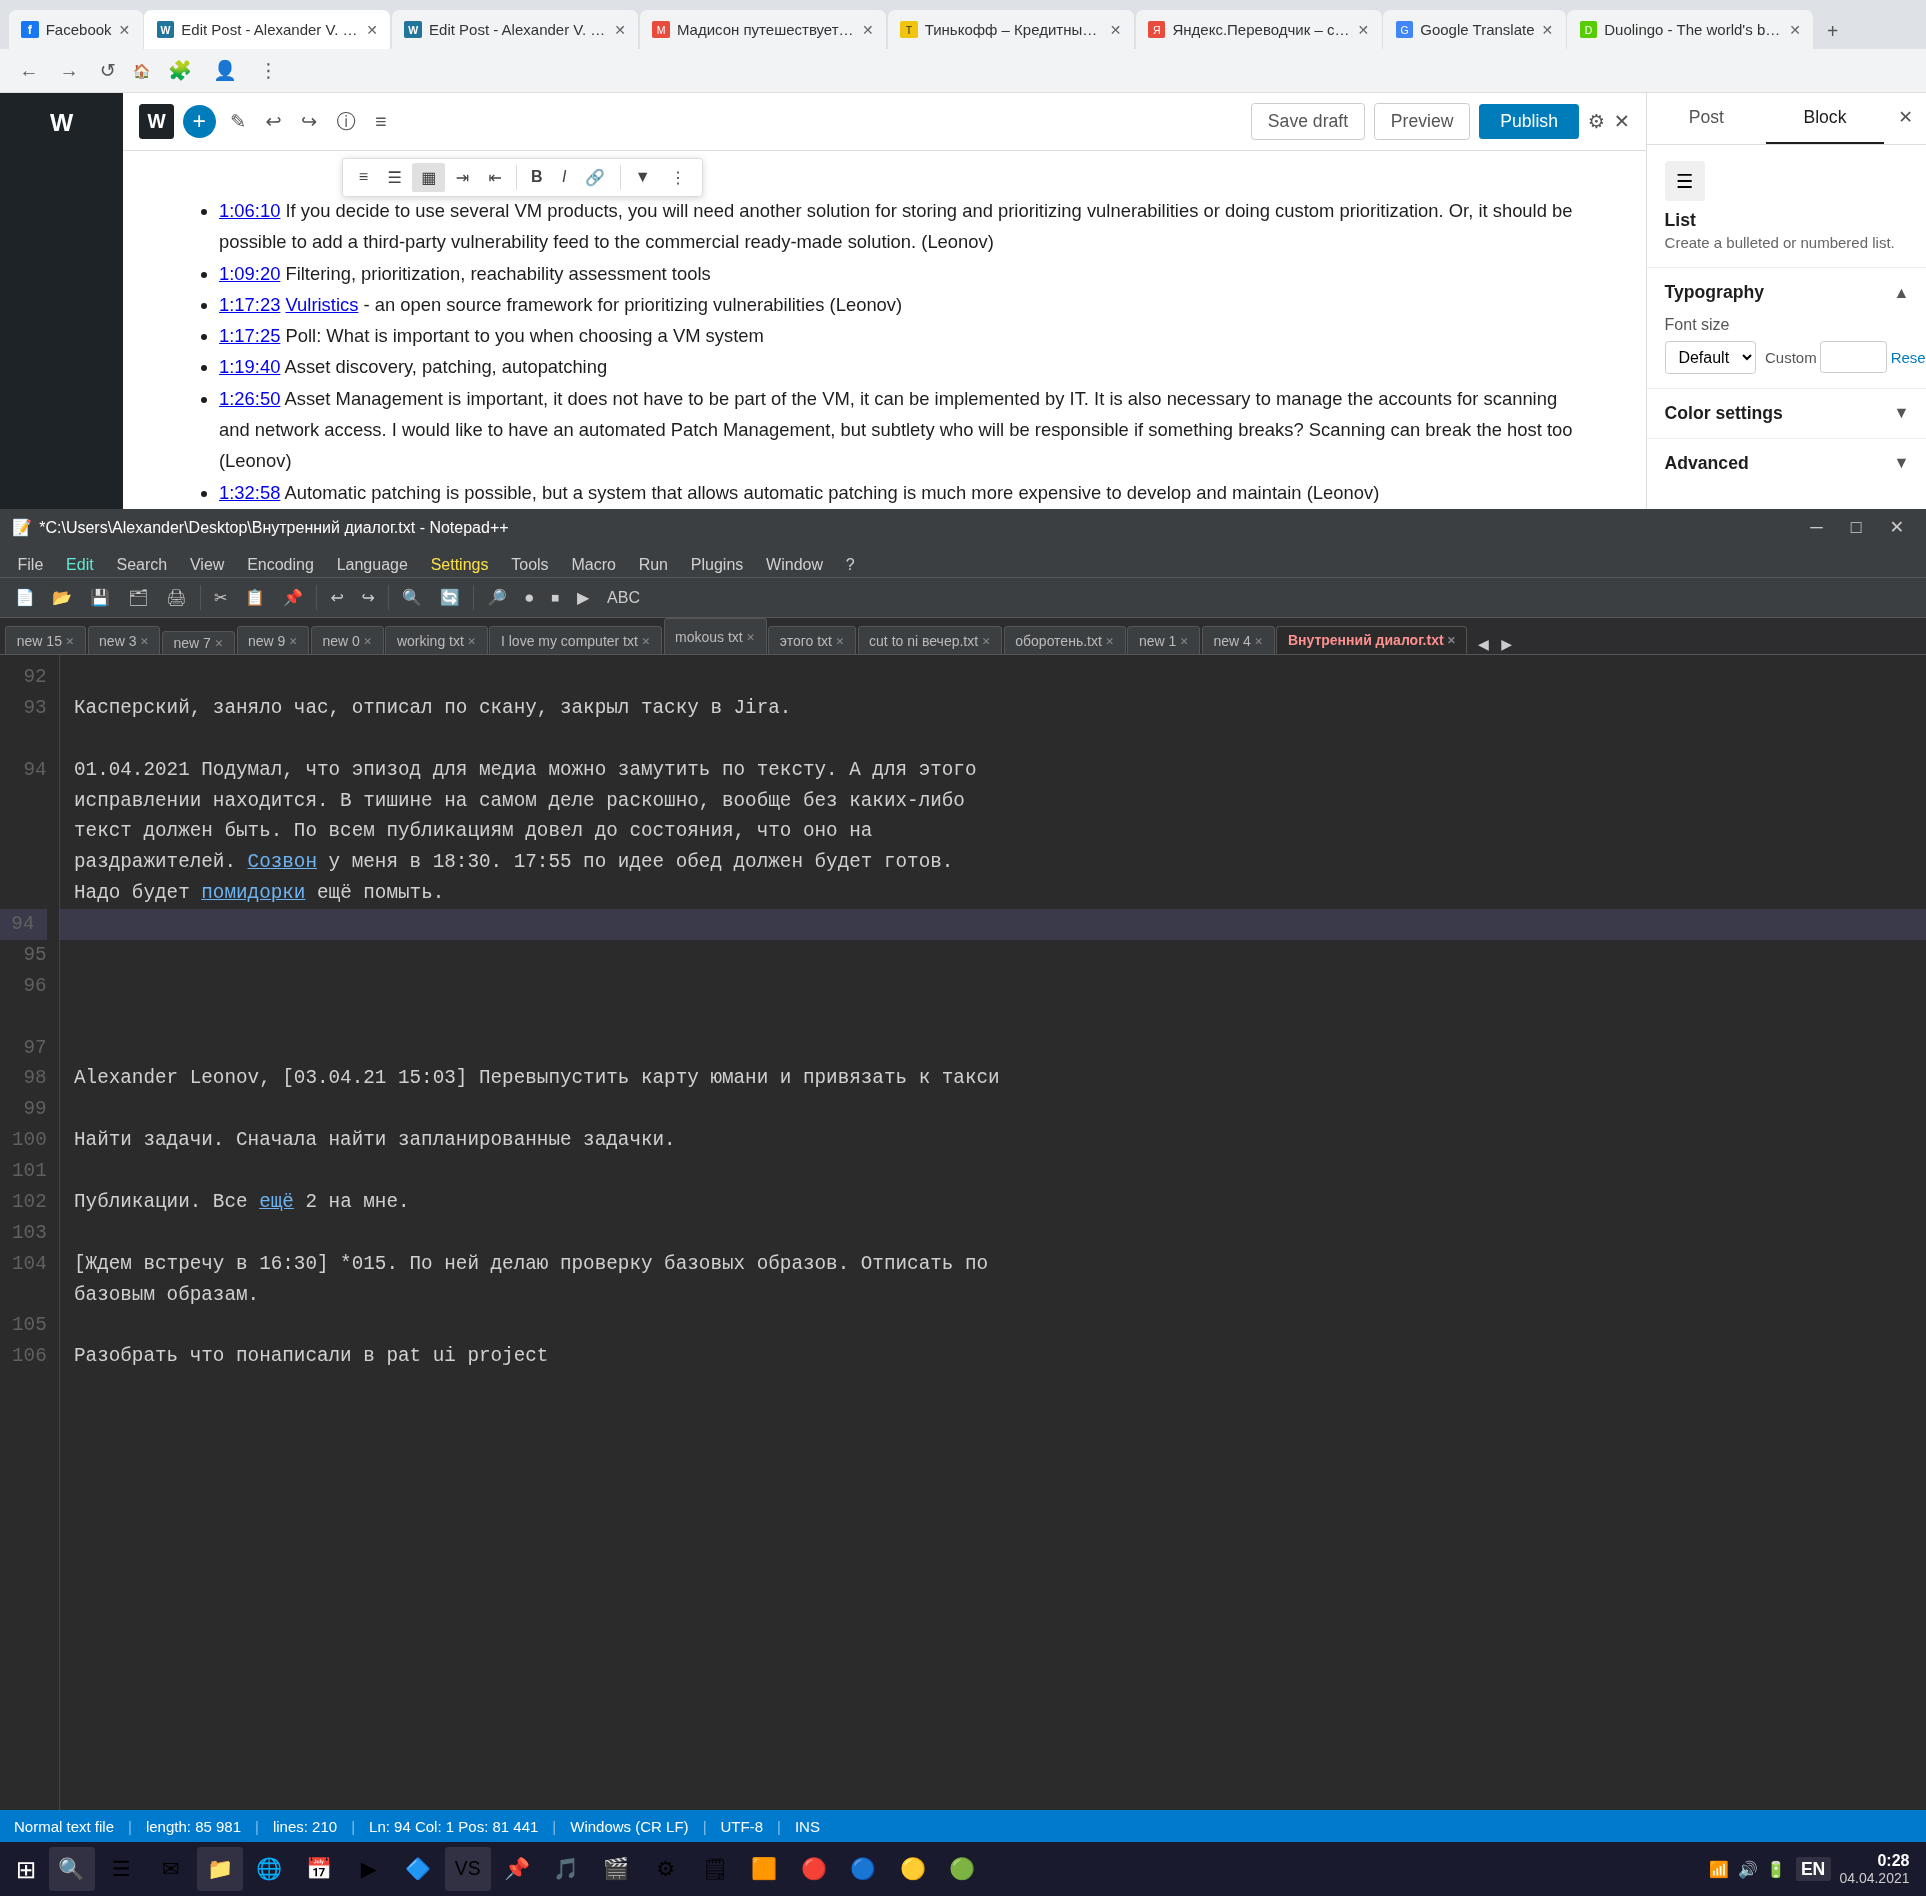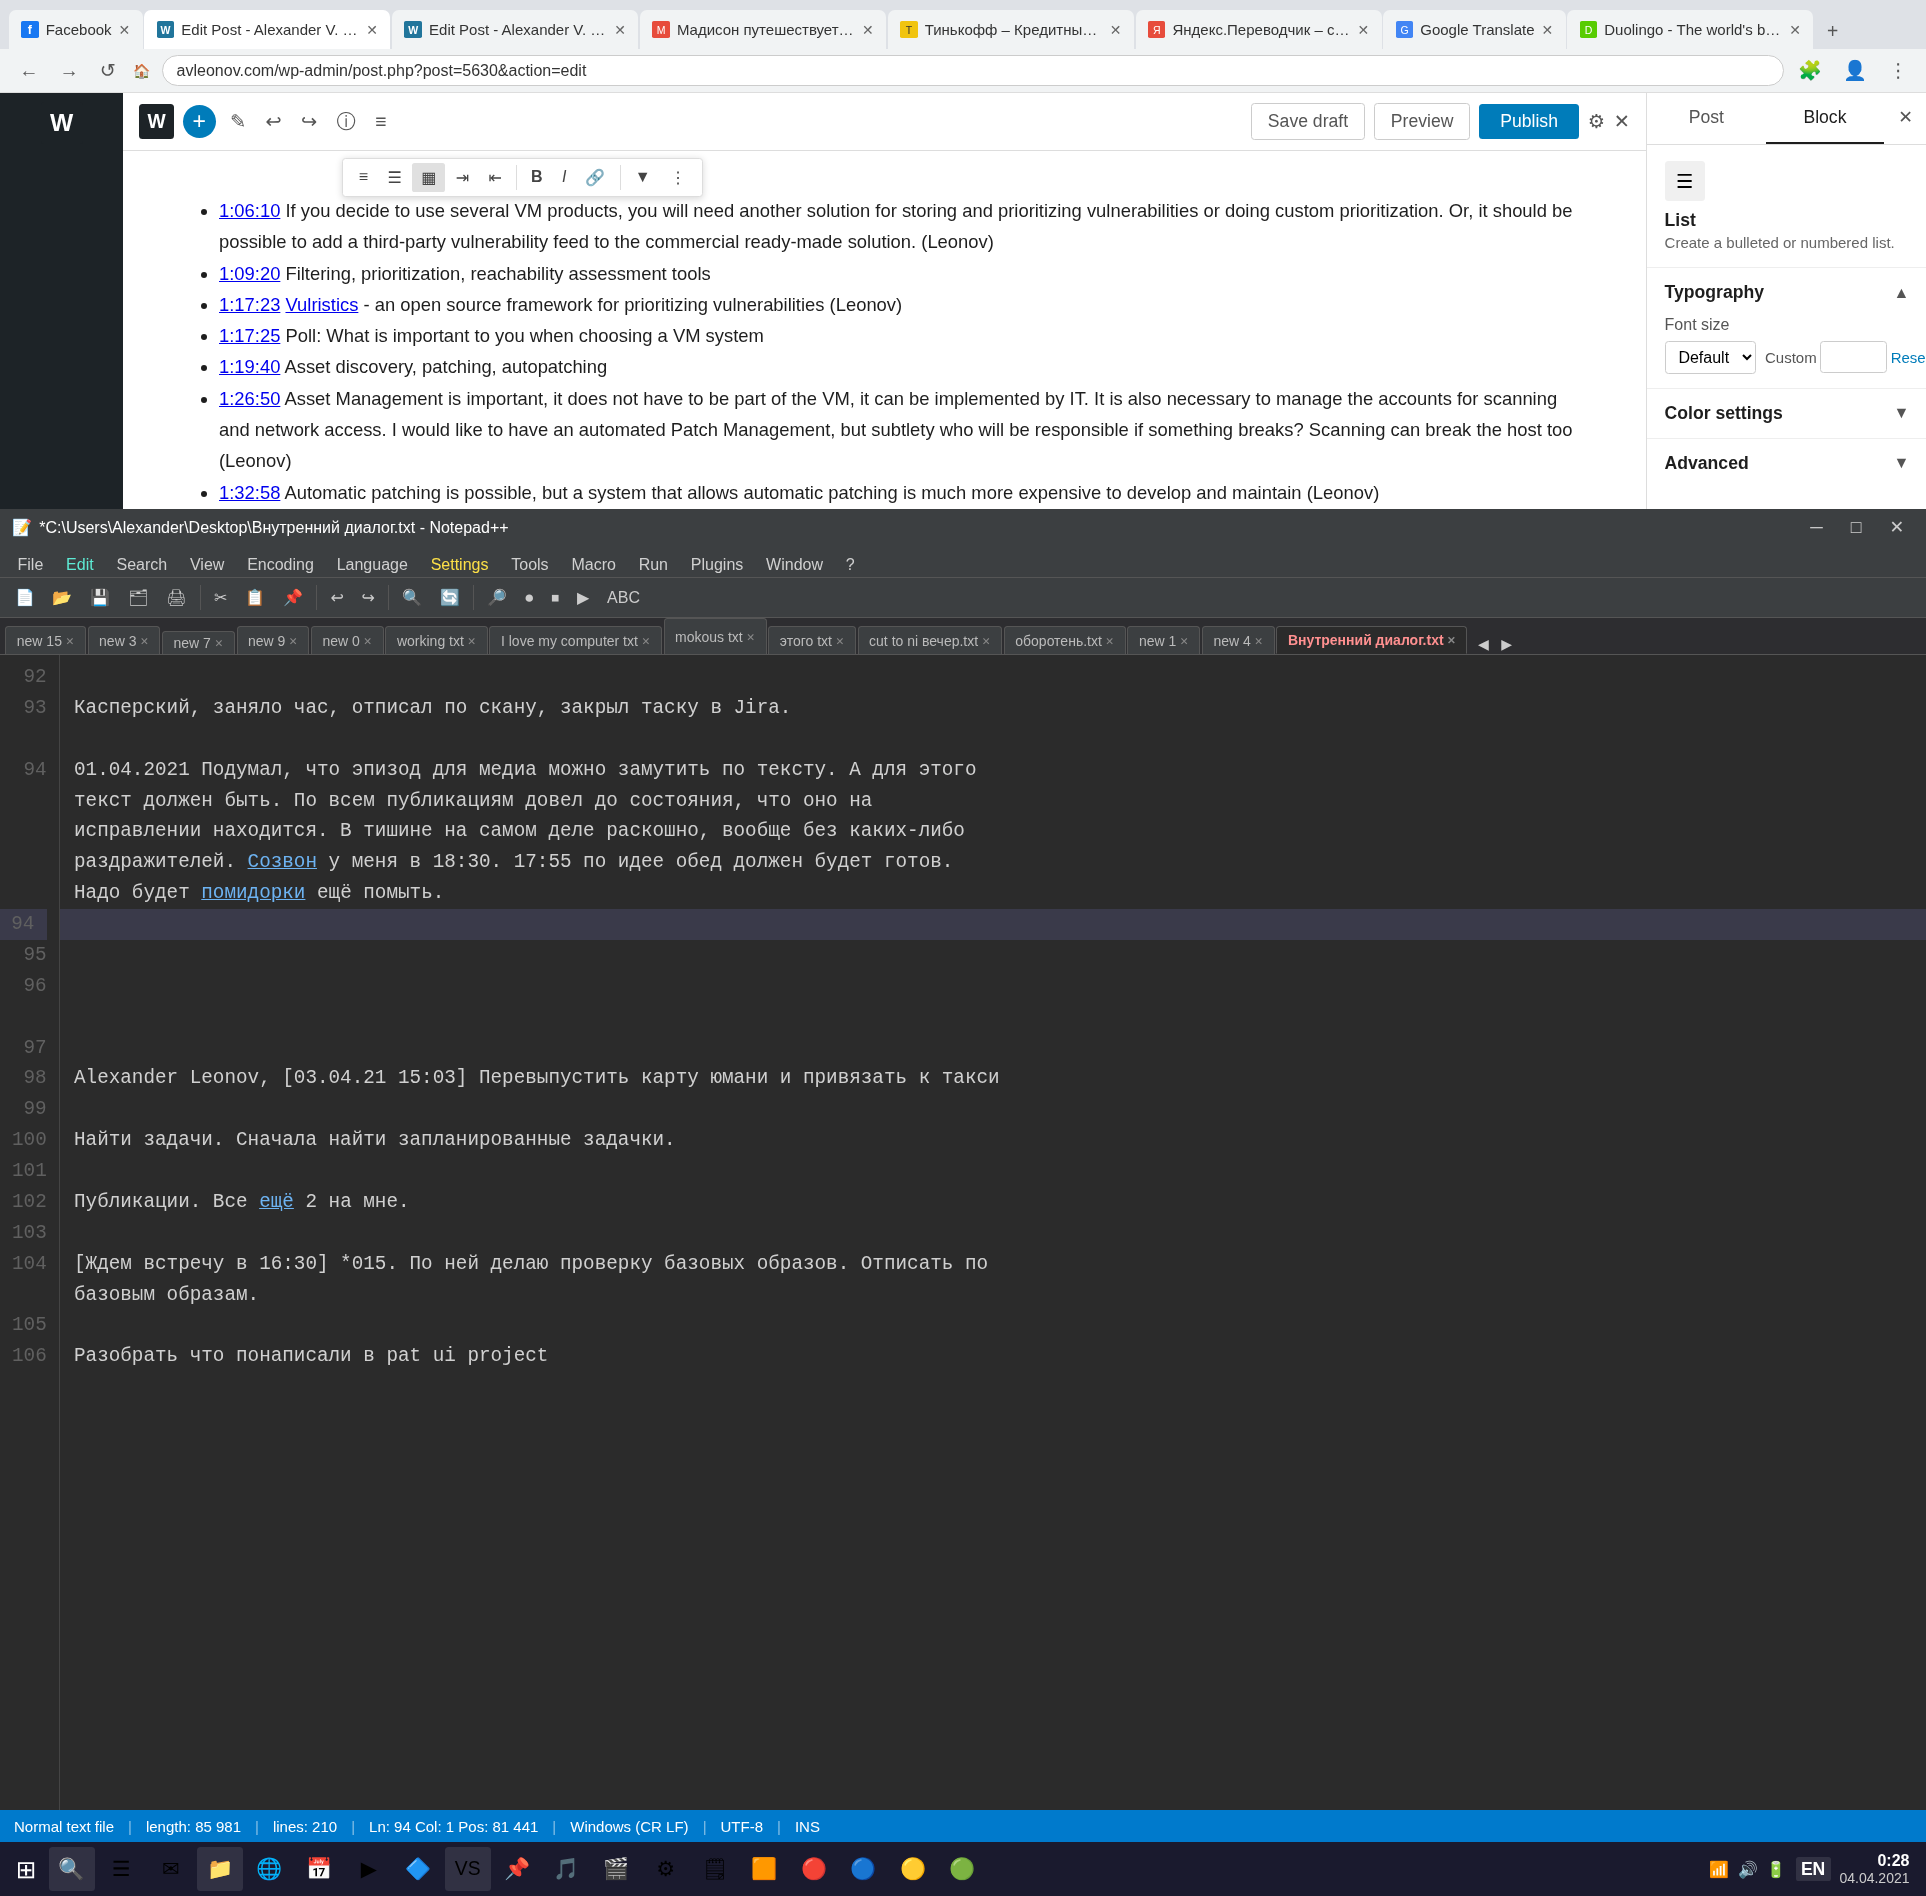--- a/index.html
+++ b/index.html
@@ -65,21 +65,20 @@
   </div>
 
   <div style="width:35px;height:35px;display:flex;align-items:center;justify-content:center;font-size:19.3px;color:#555;cursor:pointer;">+</div>
 </div>
 
 <div style="position:absolute;top:49px;left:0;right:0;height:44px;background:#f1f3f4;display:flex;align-items:center;padding:0 12.3px;gap:7px;border-bottom:0.9px solid #ddd;">
   <button class="nav-btn">←</button>
   <button class="nav-btn">→</button>
   <button class="nav-btn">↺</button>
   <div style="width:24.6px;height:24.6px;display:flex;align-items:center;justify-content:center;">🏠</div>
-  <input class="address-bar" value="avleonov.com/wp-admin/post.php?post=5630&amp;action=edit" style="flex: 1 1 0%;">
   <button class="nav-btn">🧩</button>
   <button class="nav-btn">👤</button>
   <button class="nav-btn">⋮</button>
 </div>
 
 <div style="position:absolute;top:93px;left:0;width:123px;bottom:509px;background:#1d2327;display:flex;flex-direction:column;align-items:center;padding:8.8px 0;">
   <div style="width:42px;height:42px;background:#1d2327;border-radius:3.5px;display:flex;align-items:center;justify-content:center;margin-bottom:17.6px;">
     <span style="color:#fff;font-size:24.6px;font-weight:bold;">W</span>
   </div>
 </div>
@@ -336,22 +335,22 @@
       <div>&nbsp;</div>
       <div>105</div>
       <div>106</div>
     </div>
 
     <div style="flex:1;background:#2b2b2b;padding:7px 14px;font-family:'Courier New',monospace;font-size:19.3px;color:#d0d0d0;line-height:1.6;overflow:auto;">
       <div>&nbsp;</div>
       <div>Касперский, заняло час, отписал по скану, закрыл таску в Jira.</div>
       <div>&nbsp;</div>
       <div>01.04.2021 Подумал, что эпизод для медиа можно замутить по тексту. А для этого</div>
+      <div>исправлении находится. В тишине на самом деле раскошно, вообще без каких-либо</div>
       <div>текст должен быть. По всем публикациям довел до состояния, что оно на</div>
-      <div>исправлении находится. В тишине на самом деле раскошно, вообще без каких-либо</div>
       <div>раздражителей. <span style="color:#6db3f2;text-decoration:underline;cursor:pointer;">Созвон</span> у меня в 18:30. 17:55 по идее обед должен будет готов.</div>
       <div>Надо будет <span style="color:#6db3f2;text-decoration:underline;cursor:pointer;">помидорки</span> ещё помыть.</div>
       <div style="background:#3a3a4a;display:block;margin:0 -14px;padding:0 14px;">&nbsp;</div>
       <div>&nbsp;</div>
       <div>&nbsp;</div>
       <div>&nbsp;</div>
       <div>&nbsp;</div>
       <div>Alexander Leonov, [03.04.21 15:03] Перевыпустить карту юмани и привязать к такси</div>
       <div>&nbsp;</div>
       <div>Найти задачи. Сначала найти запланированные задачки.</div>

